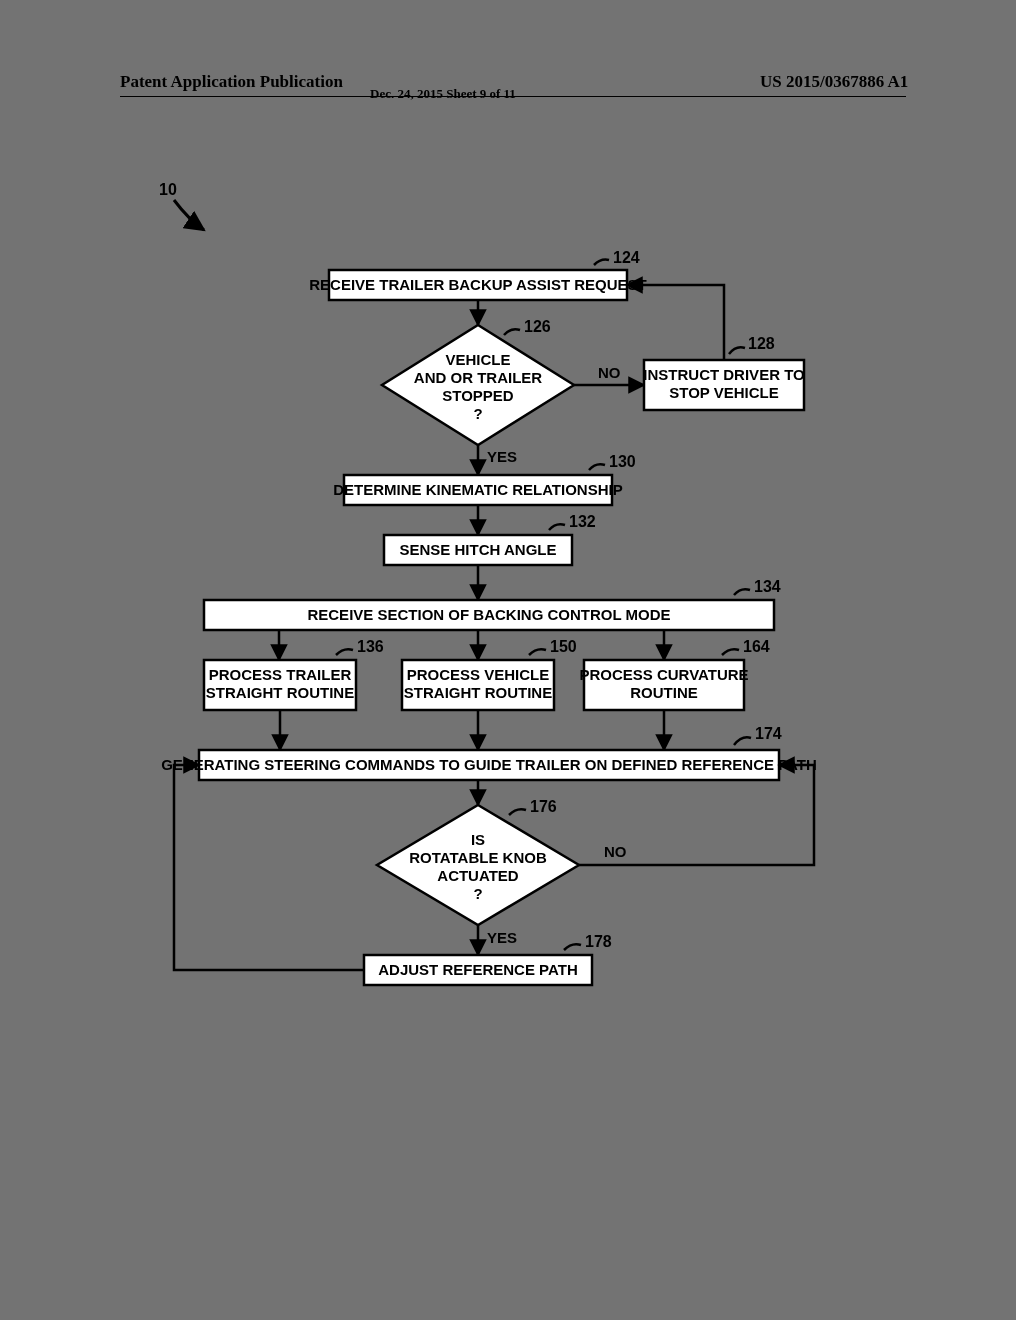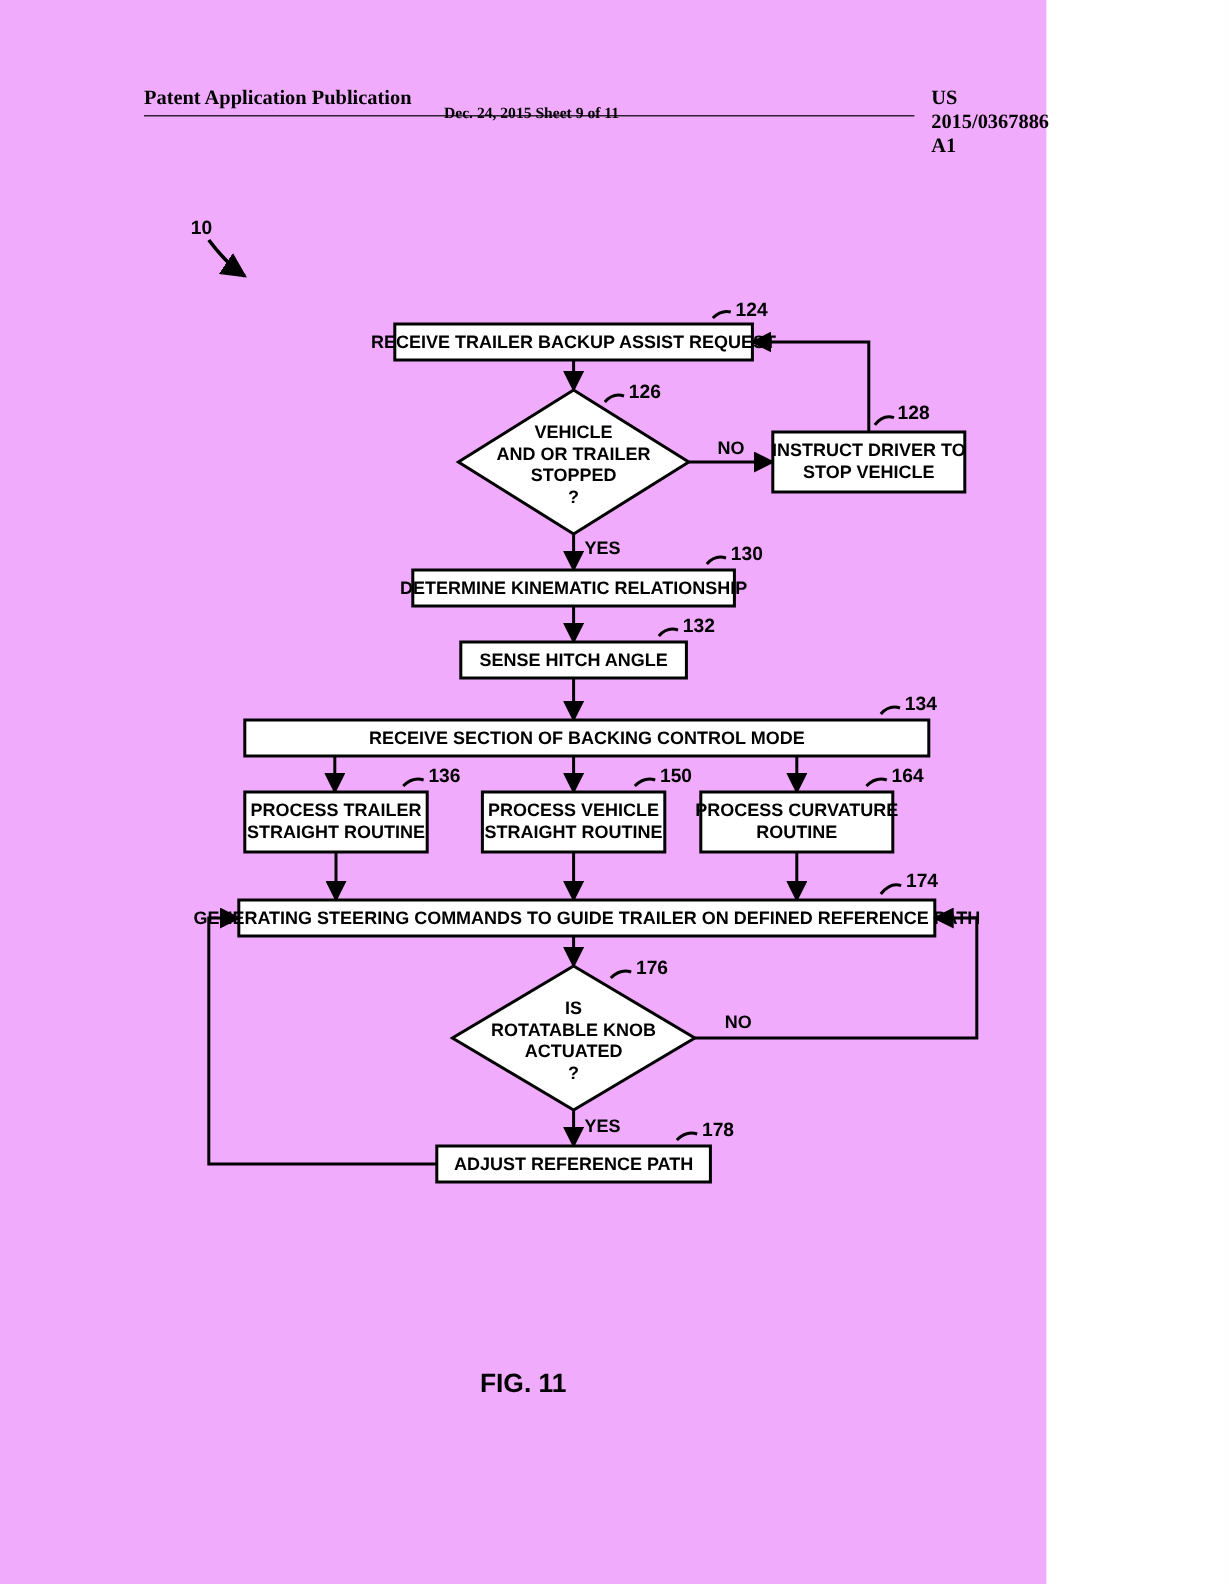--- a/index.html
+++ b/index.html
@@ -3,24 +3,24 @@
 <meta charset="utf-8">
 <style>
   html, body {
     margin: 0;
     padding: 0;
     background: #fff;
     font-family: "Times New Roman", Times, serif;
     color: #000;
   }
   .page {
-    width: 872px;
+    width: 1016px;
     height: 1320px;
     position: relative;
-    background: #f0abfc;
+    background: #737373;
   }
   .hr-top {
     position: absolute;
     left: 120px;
     right: 110px;
     top: 96px;
     border-top: 1.5px solid #000;
   }
   .header-left {
     position: absolute;
@@ -35,21 +35,20 @@
     top: 86px;
     font-size: 13px;
     font-weight: bold;
   }
   .header-right {
     position: absolute;
     left: 760px;
     top: 72px;
     font-size: 17px;
     font-weight: bold;
-    margin-left: 16px;
   }
   .svg-wrap {
     position: absolute;
     left: 104px;
     top: 150px;
     width: 790px;
     height: 1050px;
   }
   text {
     font-family: Arial, Helvetica, sans-serif;
@@ -187,14 +186,13 @@
 
       <rect x="260" y="805" width="228" height="30" fill="#fff" stroke="#000" stroke-width="2.5"></rect>
       <text class="box-text" x="374" y="825" text-anchor="middle">ADJUST REFERENCE PATH</text>
       <path d="M 460 800 Q 468 792 477 795" stroke="#000" stroke-width="2.5" fill="none"></path>
       <text class="label-text" x="481" y="797">178</text>
 
       <path d="M 260 820 L 70 820 L 70 615 L 95 615" stroke="#000" stroke-width="2.5" fill="none" marker-end="url(#arrow)"></path>
     </svg>
   </div>
 
-  <div class="caption">FIG. 11</div>
 </div>
 
 </body></html>

